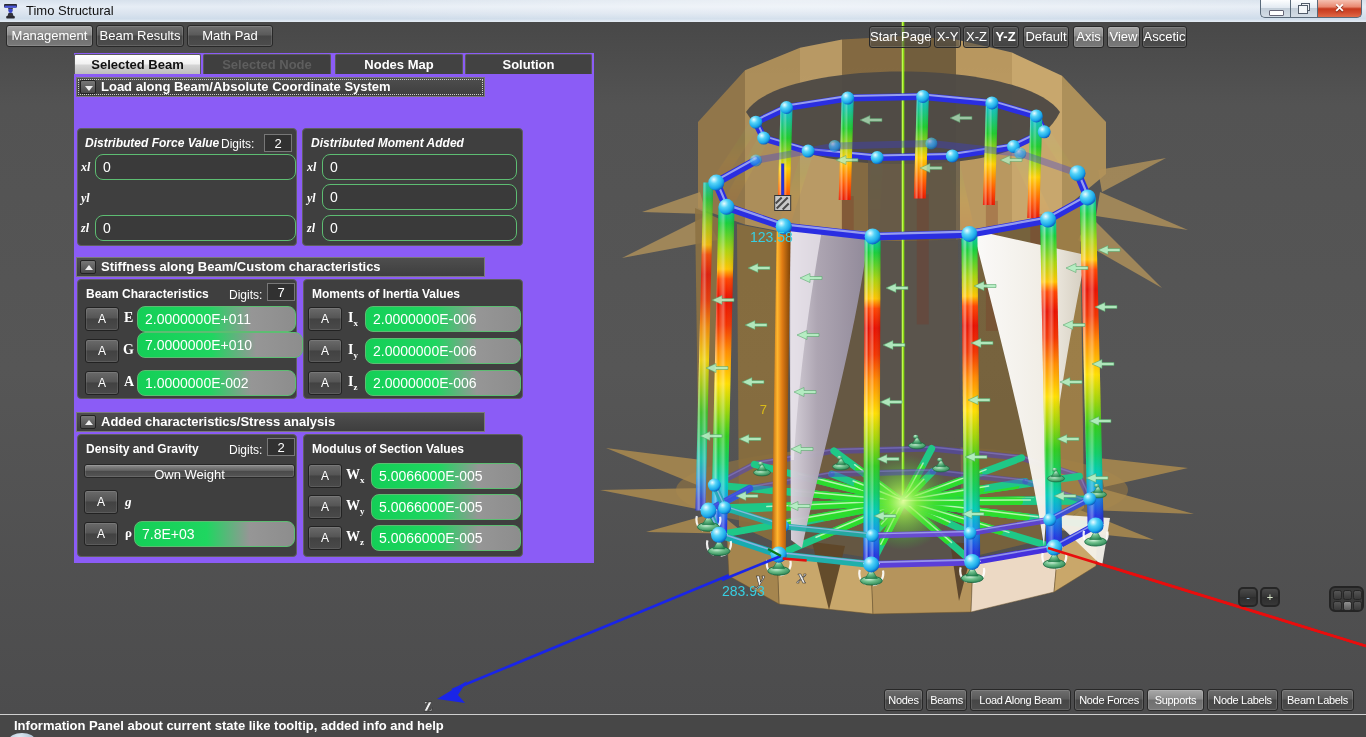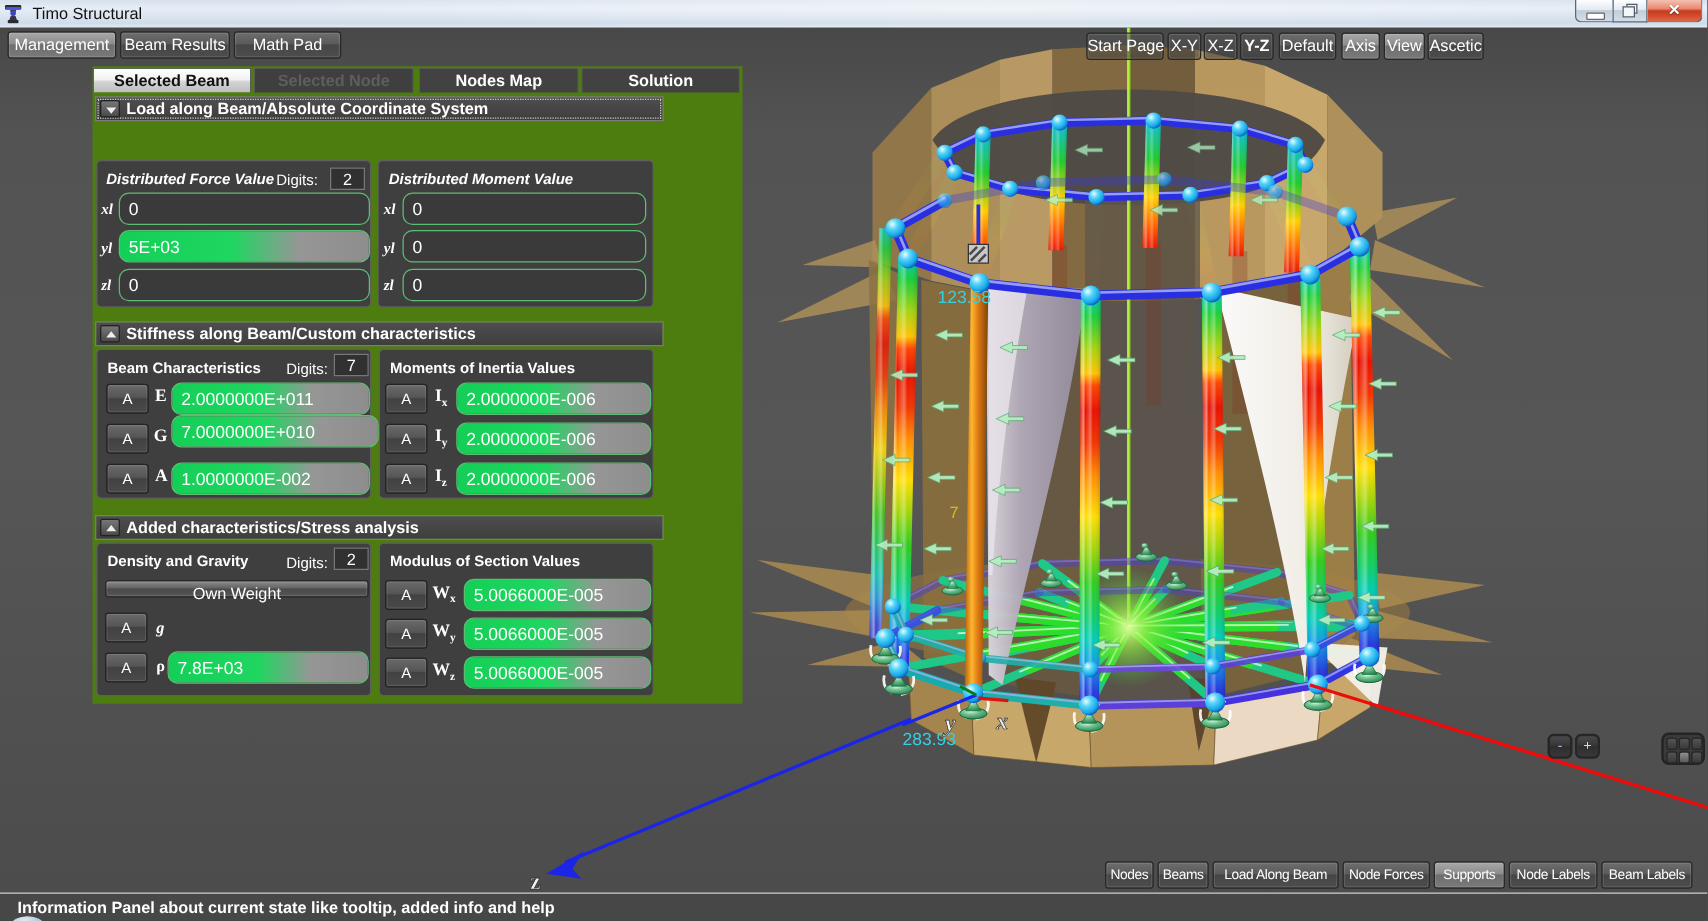--- a/index.html
+++ b/index.html
@@ -19,25 +19,25 @@
 .wb.mx::before { content:""; position:absolute; left:10px; top:3px; width:7px; height:6px; border:1.5px solid #525c6a; background:#eef1f5;}
 .wb.cl::after { content:"\2715"; position:absolute; left:0; right:0; top:1px; text-align:center; color:#fff; font-size:12px; font-weight:bold; text-shadow:0 1px 1px #702010; }
 
 .db { position:absolute; height:22px; border:1px solid #282828; border-radius:3px;
   background:linear-gradient(180deg,#6e6e6e 0%,#5a5a5a 45%,#464646 50%,#4d4d4d 100%);
   color:#fff; font-size:13px; text-align:center; box-shadow:0 0 0 1px rgba(255,255,255,0.12) inset; line-height:20px; white-space:nowrap; }
 .db.lite { background:linear-gradient(180deg,#a8a8a8 0%,#8c8c8c 45%,#6e6e6e 50%,#7a7a7a 100%); }
 .db.sm { font-size:11px; letter-spacing:-0.3px; }
 .db.trans { background:linear-gradient(180deg,rgba(90,90,90,0.55) 0%,rgba(60,60,60,0.55) 100%); }
 
-#panel { position:absolute; left:74px; top:53px; width:520px; height:510px; background:#4d7c0f; }
+#panel { position:absolute; left:74px; top:53px; width:520px; height:510px; background:#8b5cf6; }
 .tab { position:absolute; top:1px; height:20px; font-size:13px; font-weight:bold; text-align:center; line-height:20px; color:#fff; background:#424242; border:1px solid #5a5a5a; border-bottom:none; border-radius:2px 2px 0 0; }
 .tab.active { background:linear-gradient(180deg,#ffffff 0%,#f2f2f2 45%,#d4d4d4 55%,#bdbdbd 100%); color:#111; }
 .tab.disabled { color:#5e5e5e; background:#3f3f3f; }
-.exph { position:absolute; left:2px; width:455px; height:20px; background:linear-gradient(180deg,#4e4e4e,#3e3e3e); border:1px solid #7a7a7a; color:#fff; font-size:13px; font-weight:bold; line-height:18px; padding-left:24px; }
+.exph { position:absolute; left:2px; width:409px; height:20px; background:linear-gradient(180deg,#4e4e4e,#3e3e3e); border:1px solid #7a7a7a; color:#fff; font-size:13px; font-weight:bold; line-height:18px; padding-left:24px; }
 .exph.dotted { outline:1px dotted #cfcfcf; outline-offset:-3px; }
 .expbtn { position:absolute; left:3px; top:2px; width:16px; height:14px; border:1px solid #222; border-radius:2px; background:linear-gradient(180deg,#777,#4a4a4a); }
 .expbtn::after { content:""; position:absolute; left:4px; }
 .expbtn.dn::after { top:5px; border-left:4px solid transparent; border-right:4px solid transparent; border-top:5px solid #eee; }
 .expbtn.up::after { top:4px; border-left:4px solid transparent; border-right:4px solid transparent; border-bottom:5px solid #eee; }
 .grp { position:absolute; background:#3f3f3f; border:1px solid #5f5f5f; border-radius:4px; }
 .glabel { position:absolute; color:#fff; font-size:12px; font-weight:bold; white-space:nowrap; }
 .glabel.it { font-style:italic; }
 .digits { position:absolute; color:#fff; font-size:12px; }
 .digbox { position:absolute; width:28px; height:18px; background:#313131; border:1px solid #777; color:#fff; font-size:13px; text-align:center; line-height:17px; }
@@ -561,25 +561,24 @@
  <div class="tab disabled" style="left:129px;width:128px;">Selected Node</div>
  <div class="tab" style="left:261px;width:128px;">Nodes Map</div>
  <div class="tab" style="left:391px;width:127px;">Solution</div>
  <div class="exph dotted" style="top:24px;"><div class="expbtn dn"></div>Load along Beam/Absolute Coordinate System</div>
 
  <div class="grp" style="left:3px;top:75px;width:220px;height:118px;"></div>
  <div class="grp" style="left:228px;top:75px;width:221px;height:118px;"></div>
  <div class="glabel it" style="left:11px;top:83px;">Distributed Force Value</div>
  <div class="digits" style="left:147px;top:84px;">Digits:</div>
  <div class="digbox" style="left:190px;top:81px;">2</div>
- <div class="glabel it" style="left:237px;top:83px;">Distributed Moment Value</div>
+ <div class="glabel it" style="left:237px;top:83px;">Distributed Moment Added</div>
  <div class="flbl" style="left:7px;top:107px;">xl</div>
  <div class="fld" style="left:21px;top:101px;width:201px;">0</div>
  <div class="flbl" style="left:7px;top:138px;">yl</div>
- <div class="fld green" style="left:21px;top:131px;width:201px;">5E+03</div>
  <div class="flbl" style="left:7px;top:168px;">zl</div>
  <div class="fld" style="left:21px;top:162px;width:201px;">0</div>
  <div class="flbl" style="left:233px;top:107px;">xl</div>
  <div class="fld" style="left:248px;top:101px;width:195px;">0</div>
  <div class="flbl" style="left:233px;top:138px;">yl</div>
  <div class="fld" style="left:248px;top:131px;width:195px;">0</div>
  <div class="flbl" style="left:233px;top:168px;">zl</div>
  <div class="fld" style="left:248px;top:162px;width:195px;">0</div>
 
  <div class="exph" style="top:204px;"><div class="expbtn up"></div>Stiffness along Beam/Custom characteristics</div>

